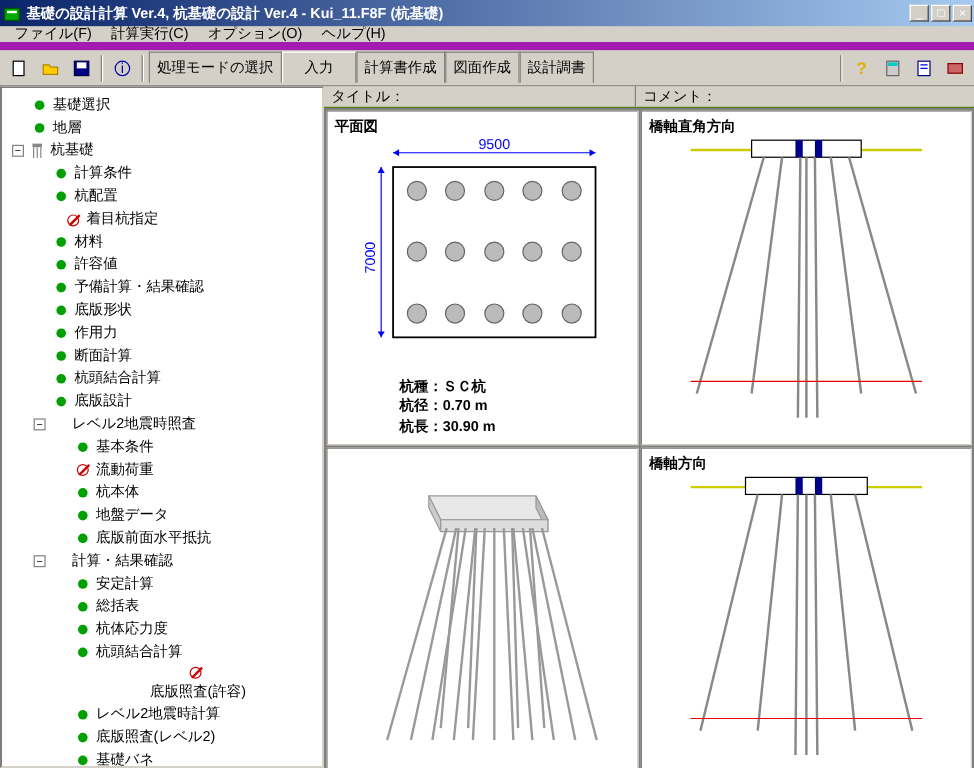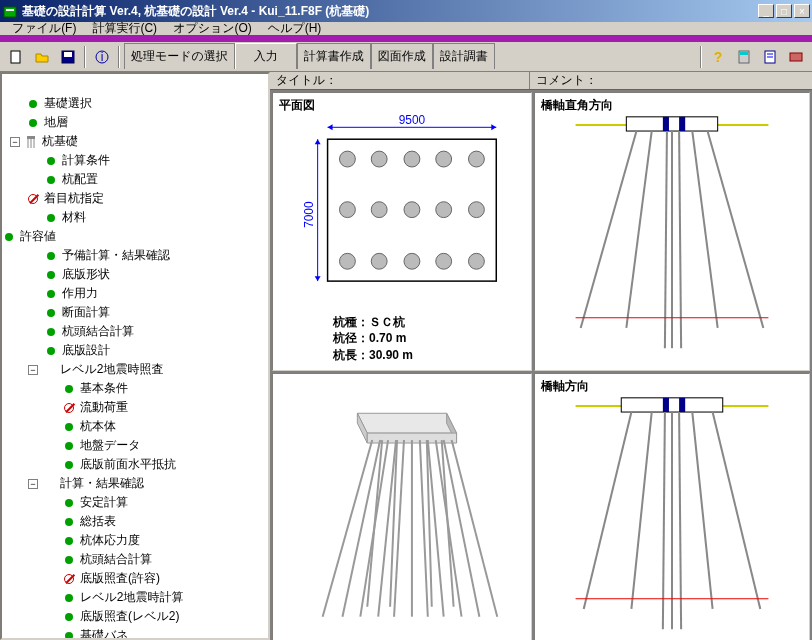--- a/index.html
+++ b/index.html
@@ -115,21 +115,21 @@
       <svg width="16" height="16">
         <rect x="2" y="4" width="12" height="8" fill="#c66" stroke="#800"></rect>
       </svg>
     </div>
 </div>
 
 <div class="main">
 
   <div class="treepanel">
     <div class="tree" id="tree">
-        <div class="tree-item" style="padding-left: 24px; margin-top: 16px;">
+        <div class="tree-item" style="padding-left: 24px;">
           <span class="tree-icon">
             <span class="dot-ok"></span>
           </span>
           <span>基礎選択</span>
         </div>
         <div class="tree-item" style="padding-left: 24px;">
           <span class="tree-icon">
             <span class="dot-ok"></span>
           </span>
           <span>地層</span>
@@ -151,33 +151,33 @@
             <span class="dot-ok"></span>
           </span>
           <span>計算条件</span>
         </div>
         <div class="tree-item" style="padding-left: 42px;">
           <span class="tree-icon">
             <span class="dot-ok"></span>
           </span>
           <span>杭配置</span>
         </div>
-        <div class="tree-item" style="padding-left: 24px;">
+        <div class="tree-item" style="padding-left: 52px; align-items: flex-end;">
           <span class="tree-icon">
             <span class="dot-no"></span>
           </span>
           <span>着目杭指定</span>
         </div>
         <div class="tree-item" style="padding-left: 42px;">
           <span class="tree-icon">
             <span class="dot-ok"></span>
           </span>
           <span>材料</span>
         </div>
-        <div class="tree-item" style="">
+        <div class="tree-item" style="padding-left: 42px;">
           <span class="tree-icon">
             <span class="dot-ok"></span>
           </span>
           <span>許容値</span>
         </div>
         <div class="tree-item" style="padding-left: 42px;">
           <span class="tree-icon">
             <span class="dot-ok"></span>
           </span>
           <span>予備計算・結果確認</span>
@@ -269,21 +269,21 @@
             <span class="dot-ok"></span>
           </span>
           <span>杭体応力度</span>
         </div>
         <div class="tree-item" style="padding-left: 60px;">
           <span class="tree-icon">
             <span class="dot-ok"></span>
           </span>
           <span>杭頭結合計算</span>
         </div>
-        <div class="tree-item" style="padding-left: 60px;">
+        <div class="tree-item" style="padding-left: 60px; flex-direction: column;">
           <span class="tree-icon">
             <span class="dot-no"></span>
           </span>
           <span>底版照査(許容)</span>
         </div>
         <div class="tree-item" style="padding-left: 60px;">
           <span class="tree-icon">
             <span class="dot-ok"></span>
           </span>
           <span>レベル2地震時計算</span>

